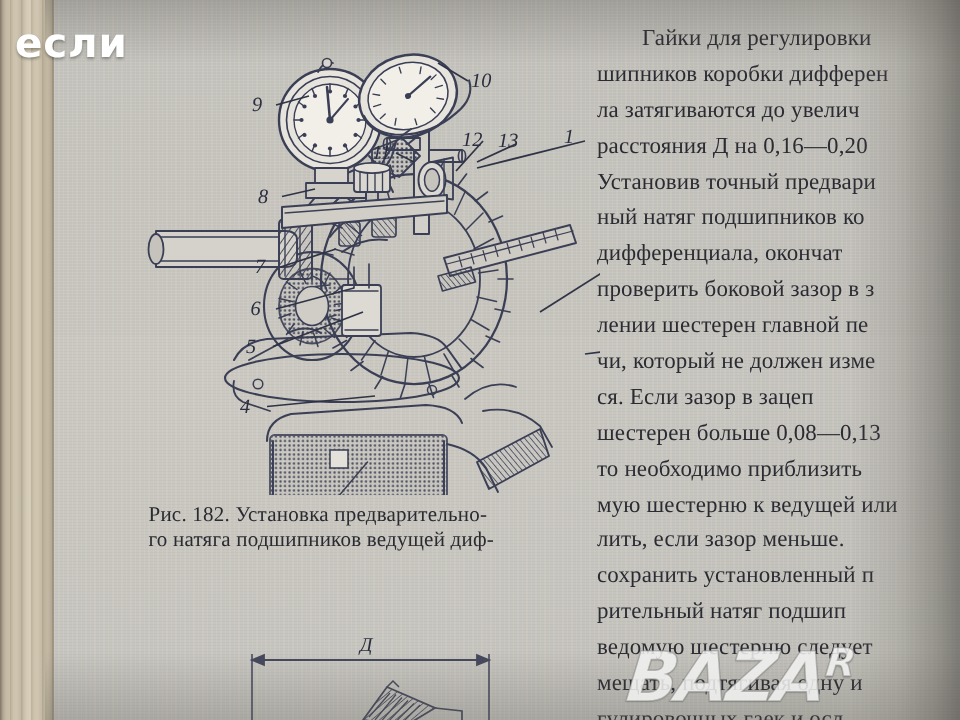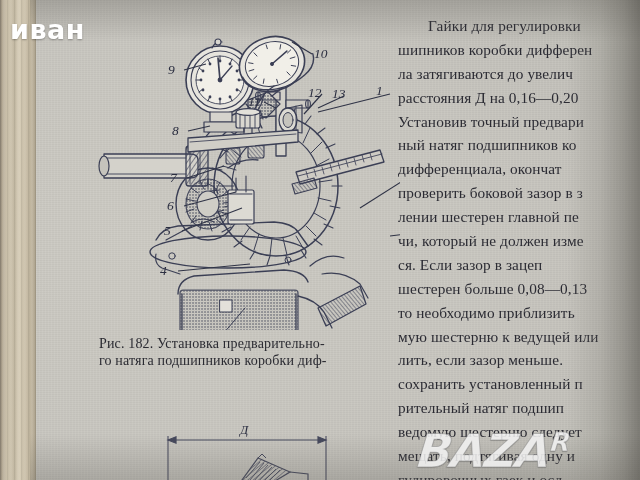--- a/index.html
+++ b/index.html
@@ -300,21 +300,21 @@
         <text x="254" y="50">10</text>
         <text x="188" y="98">11</text>
         <text x="248" y="89">12</text>
         <text x="272" y="90">13</text>
       </g>
     </svg>
   </div>
 
   <div class="layer" id="caption">
     <div class="cl">Рис. 182. Установка предварительно-</div>
-    <div class="cl">го натяга подшипников коробки диф-</div>
+    <div class="cl">го натяга подшипников ведущей диф-</div>
   </div>
 
   <div class="layer" id="subfigure">
     <svg width="230" height="60" viewBox="0 0 230 60" xmlns="http://www.w3.org/2000/svg">
       <defs>
         <pattern id="hatchC" width="3.4" height="3.4" patternUnits="userSpaceOnUse" patternTransform="rotate(50)">
           <line x1="0" y1="0" x2="0" y2="3.4" stroke="#45485c" stroke-width="1"></line>
         </pattern>
       </defs>
       <g stroke="#45485c" fill="none" stroke-width="1.2">
@@ -357,18 +357,18 @@
       <div class="ln">рительный    натяг    подшип</div>
       <div class="ln">ведомую шестерню следует</div>
       <div class="ln">мещать, подтягивая одну и</div>
       <div class="ln">гулировочных гаек   и   осл</div>
     </div>
 
   <div class="topshade"></div>
   <div class="botshade"></div>
   <div class="rightfold"></div>
 
-  <div class="layer" id="wm-ivan">иван</div>
+  <div class="layer" id="wm-ivan">если</div>
   <div class="layer" id="wm-bazar">
     <span>BAZA</span><span class="sm">R</span>
   </div>
 
 </div>
 
 </body></html>

